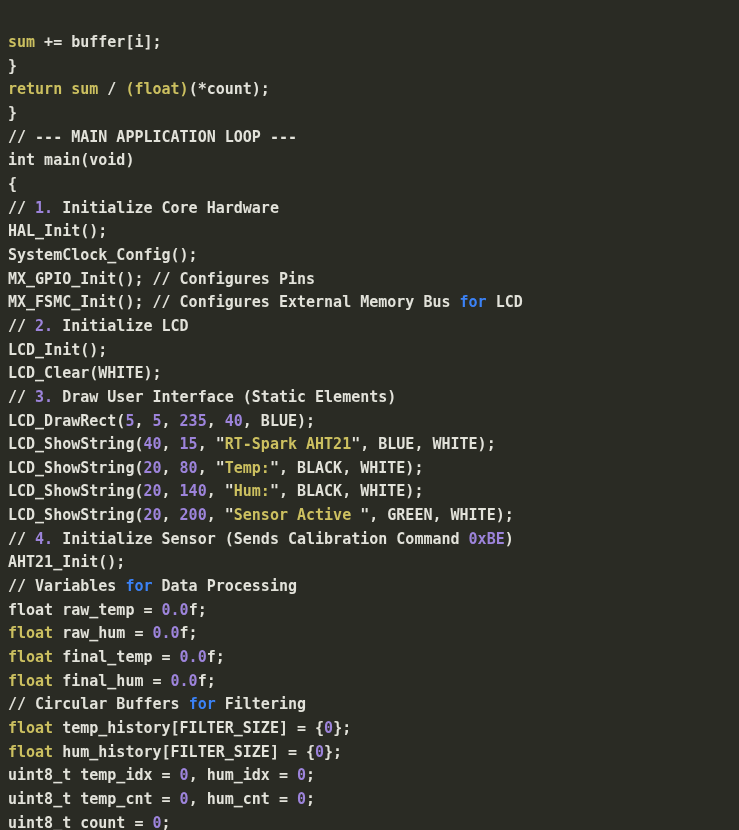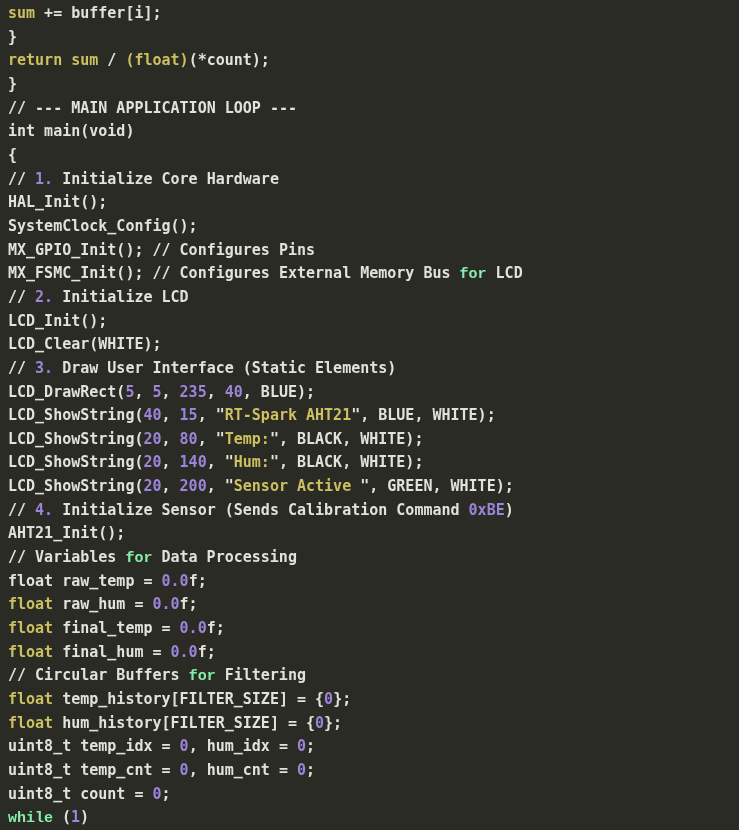--- a/index.html
+++ b/index.html
@@ -14,23 +14,24 @@
     box-sizing: border-box;
     width: 739px;
     height: 636px;
     padding: 2px 9px 0 8px;
     font-family: "DejaVu Sans Mono", "Liberation Mono", monospace;
     font-size: 15px;
     font-weight: bold;
     line-height: 23.66px;
     white-space: pre;
     letter-spacing: 0px;
+    margin-top: 29px;
   }
   .code-line { height: 23.66px; }
   .tk-fg { color: #e2e2da; }
   .tk-y  { color: #ccc060; }
-  .tk-p  { color: #86efac; font-family: Liberation Mono, monospace; }
+  .tk-p  { color: #3b82f6; }
   .tk-v  { color: #9d84db; }
 </style>
 </head>
 <body>
 
 <div class="code-surface" id="code-surface"><div class="code-line"><span class="tk-y">sum</span><span class="tk-fg"> += buffer[i];</span></div><div class="code-line"><span class="tk-fg">}</span></div><div class="code-line"><span class="tk-y">return</span><span class="tk-fg"> </span><span class="tk-y">sum</span><span class="tk-fg"> / </span><span class="tk-y">(float)</span><span class="tk-fg">(*count);</span></div><div class="code-line"><span class="tk-fg">}</span></div><div class="code-line"><span class="tk-fg">// --- MAIN APPLICATION LOOP ---</span></div><div class="code-line"><span class="tk-fg">int main(void)</span></div><div class="code-line"><span class="tk-fg">{</span></div><div class="code-line"><span class="tk-fg">// </span><span class="tk-v">1.</span><span class="tk-fg"> Initialize Core Hardware</span></div><div class="code-line"><span class="tk-fg">HAL_Init();</span></div><div class="code-line"><span class="tk-fg">SystemClock_Config();</span></div><div class="code-line"><span class="tk-fg">MX_GPIO_Init(); // Configures Pins</span></div><div class="code-line"><span class="tk-fg">MX_FSMC_Init(); // Configures External Memory Bus </span><span class="tk-p">for</span><span class="tk-fg"> LCD</span></div><div class="code-line"><span class="tk-fg">// </span><span class="tk-v">2.</span><span class="tk-fg"> Initialize LCD</span></div><div class="code-line"><span class="tk-fg">LCD_Init();</span></div><div class="code-line"><span class="tk-fg">LCD_Clear(WHITE);</span></div><div class="code-line"><span class="tk-fg">// </span><span class="tk-v">3.</span><span class="tk-fg"> Draw User Interface (Static Elements)</span></div><div class="code-line"><span class="tk-fg">LCD_DrawRect(</span><span class="tk-v">5</span><span class="tk-fg">, </span><span class="tk-v">5</span><span class="tk-fg">, </span><span class="tk-v">235</span><span class="tk-fg">, </span><span class="tk-v">40</span><span class="tk-fg">, BLUE);</span></div><div class="code-line"><span class="tk-fg">LCD_ShowString(</span><span class="tk-v">40</span><span class="tk-fg">, </span><span class="tk-v">15</span><span class="tk-fg">, "</span><span class="tk-y">RT-Spark AHT21</span><span class="tk-fg">", BLUE, WHITE);</span></div><div class="code-line"><span class="tk-fg">LCD_ShowString(</span><span class="tk-v">20</span><span class="tk-fg">, </span><span class="tk-v">80</span><span class="tk-fg">, "</span><span class="tk-y">Temp:</span><span class="tk-fg">", BLACK, WHITE);</span></div><div class="code-line"><span class="tk-fg">LCD_ShowString(</span><span class="tk-v">20</span><span class="tk-fg">, </span><span class="tk-v">140</span><span class="tk-fg">, "</span><span class="tk-y">Hum:</span><span class="tk-fg">", BLACK, WHITE);</span></div><div class="code-line"><span class="tk-fg">LCD_ShowString(</span><span class="tk-v">20</span><span class="tk-fg">, </span><span class="tk-v">200</span><span class="tk-fg">, "</span><span class="tk-y">Sensor Active </span><span class="tk-fg">", GREEN, WHITE);</span></div><div class="code-line"><span class="tk-fg">// </span><span class="tk-v">4.</span><span class="tk-fg"> Initialize Sensor (Sends Calibration Command </span><span class="tk-v">0xBE</span><span class="tk-fg">)</span></div><div class="code-line"><span class="tk-fg">AHT21_Init();</span></div><div class="code-line"><span class="tk-fg">// Variables </span><span class="tk-p">for</span><span class="tk-fg"> Data Processing</span></div><div class="code-line"><span class="tk-fg">float raw_temp = </span><span class="tk-v">0.0</span><span class="tk-fg">f;</span></div><div class="code-line"><span class="tk-y">float</span><span class="tk-fg"> raw_hum = </span><span class="tk-v">0.0</span><span class="tk-fg">f;</span></div><div class="code-line"><span class="tk-y">float</span><span class="tk-fg"> final_temp = </span><span class="tk-v">0.0</span><span class="tk-fg">f;</span></div><div class="code-line"><span class="tk-y">float</span><span class="tk-fg"> final_hum = </span><span class="tk-v">0.0</span><span class="tk-fg">f;</span></div><div class="code-line"><span class="tk-fg">// Circular Buffers </span><span class="tk-p">for</span><span class="tk-fg"> Filtering</span></div><div class="code-line"><span class="tk-y">float</span><span class="tk-fg"> temp_history[FILTER_SIZE] = {</span><span class="tk-v">0</span><span class="tk-fg">};</span></div><div class="code-line"><span class="tk-y">float</span><span class="tk-fg"> hum_history[FILTER_SIZE] = {</span><span class="tk-v">0</span><span class="tk-fg">};</span></div><div class="code-line"><span class="tk-fg">uint8_t temp_idx = </span><span class="tk-v">0</span><span class="tk-fg">, hum_idx = </span><span class="tk-v">0</span><span class="tk-fg">;</span></div><div class="code-line"><span class="tk-fg">uint8_t temp_cnt = </span><span class="tk-v">0</span><span class="tk-fg">, hum_cnt = </span><span class="tk-v">0</span><span class="tk-fg">;</span></div><div class="code-line"><span class="tk-fg">uint8_t count = </span><span class="tk-v">0</span><span class="tk-fg">;</span></div><div class="code-line"><span class="tk-p">while</span><span class="tk-fg"> (</span><span class="tk-v">1</span><span class="tk-fg">)</span></div></div>
 
 </body></html>

